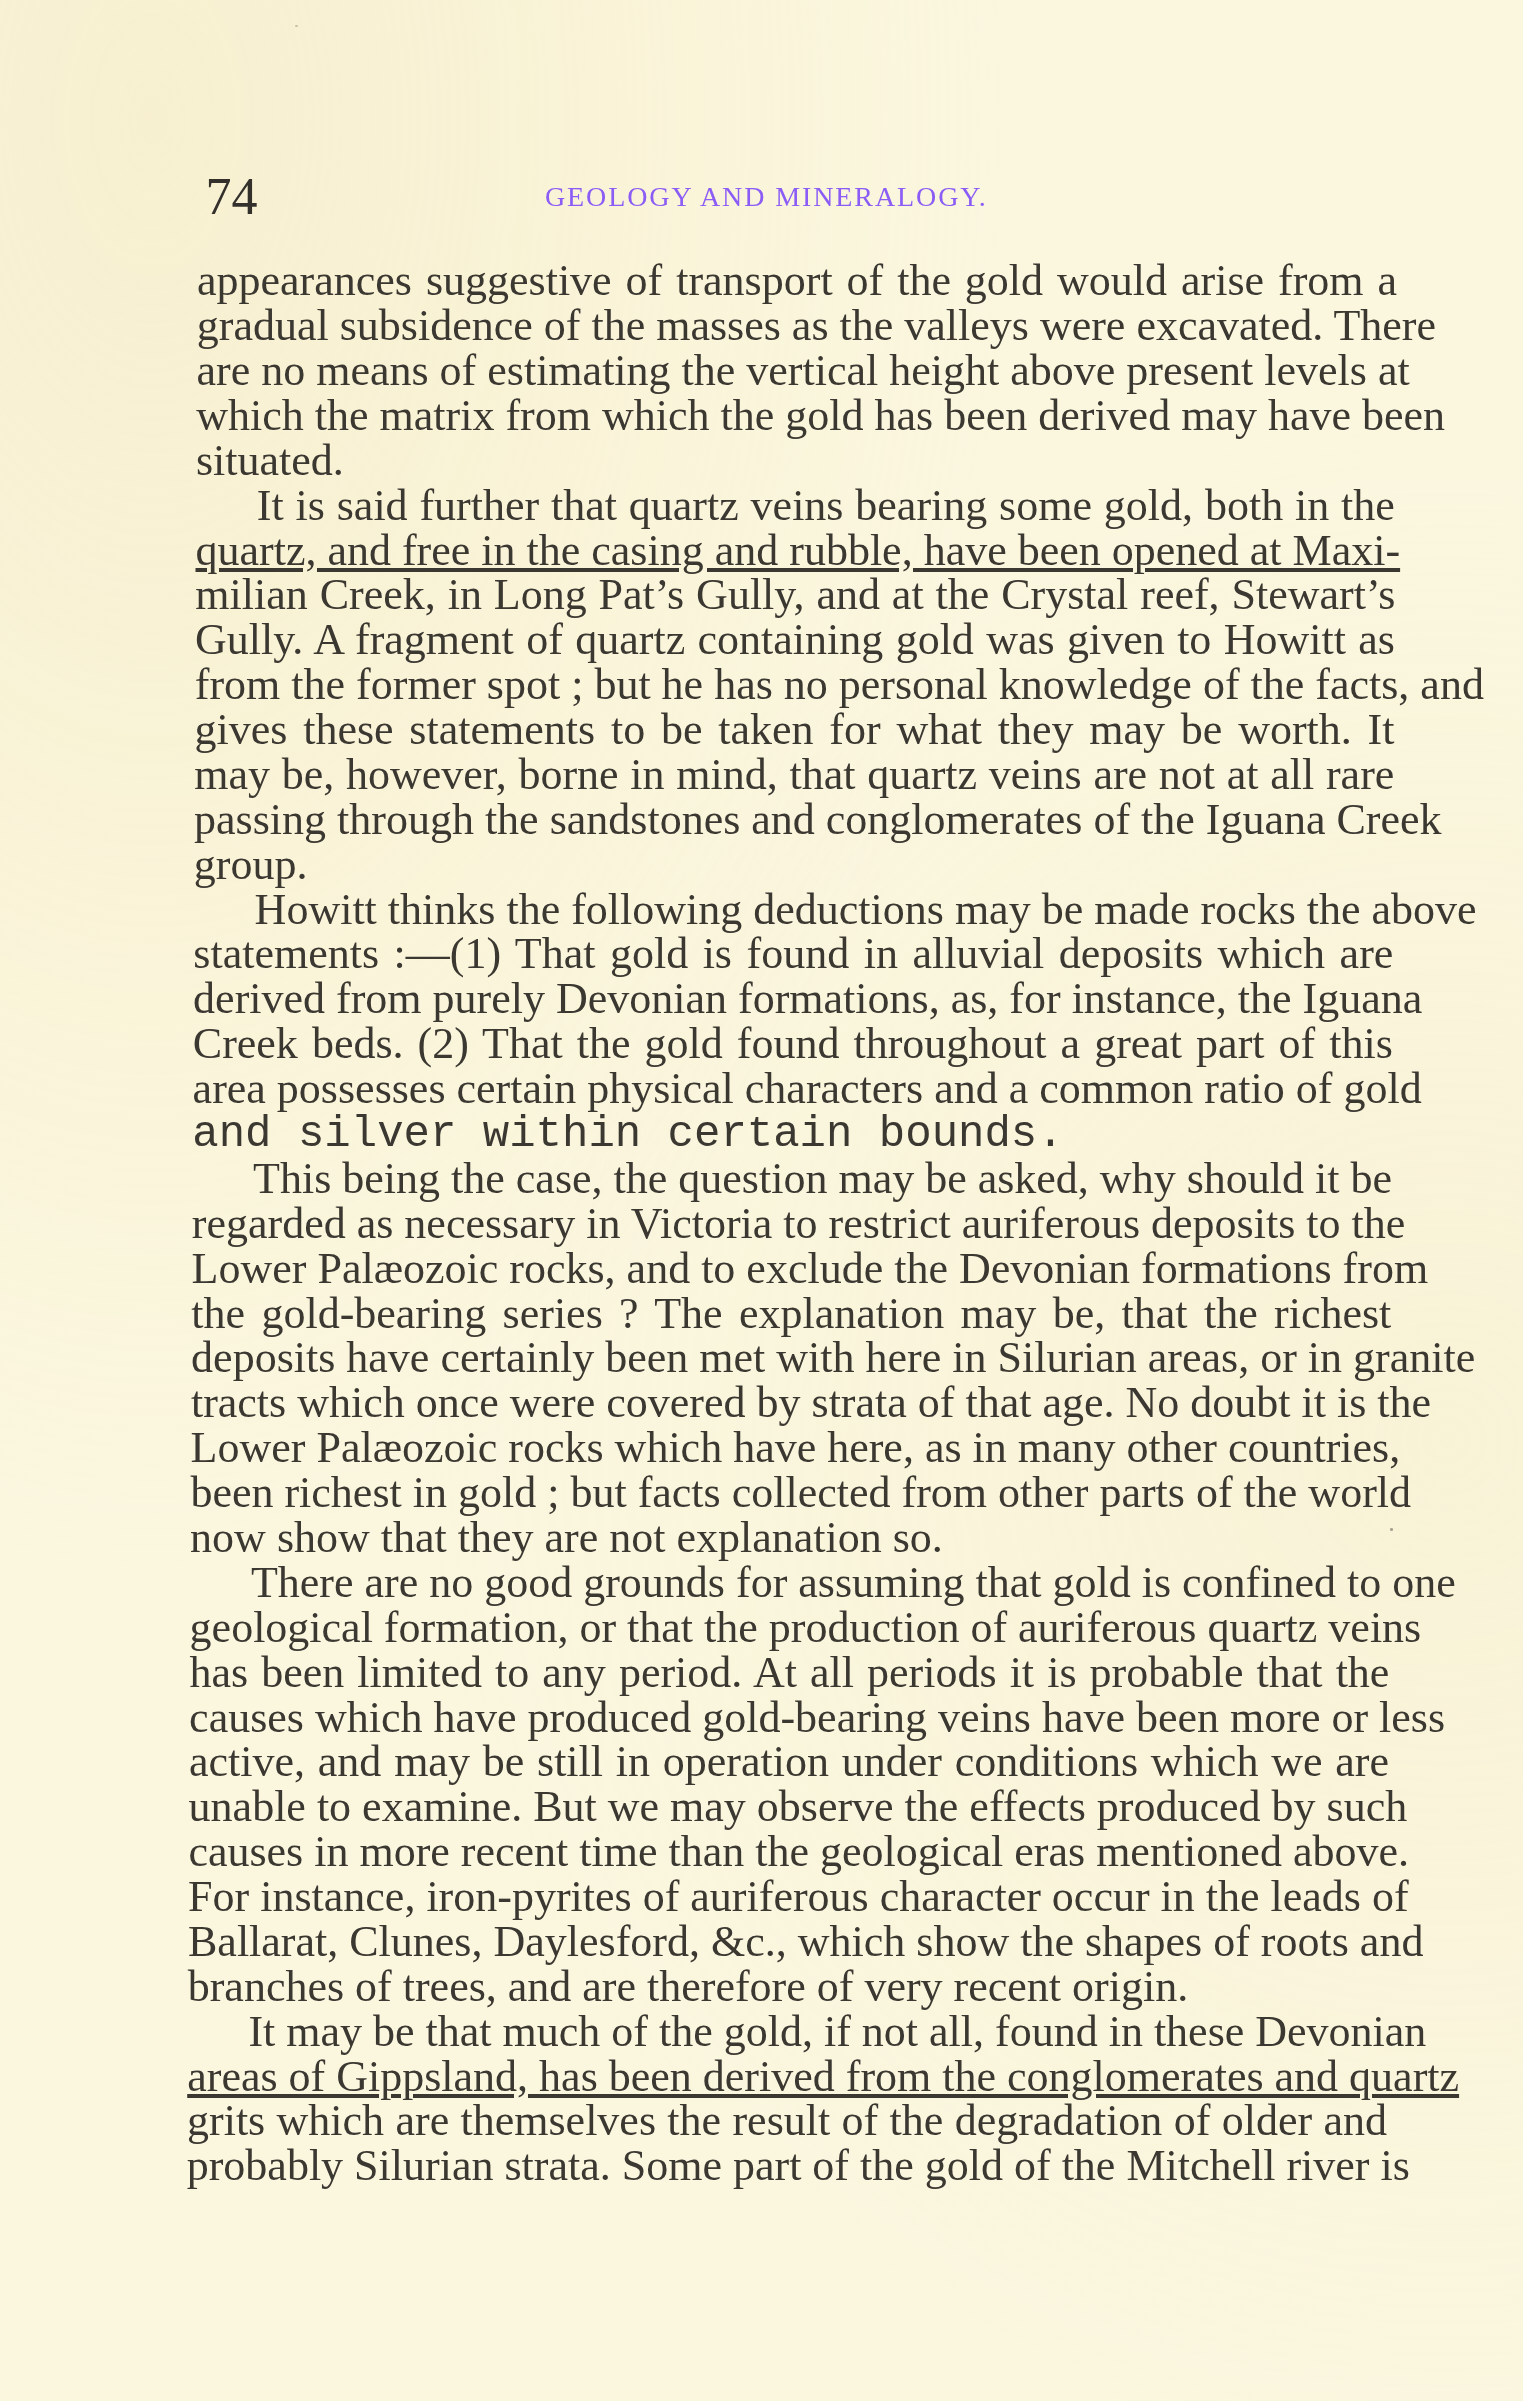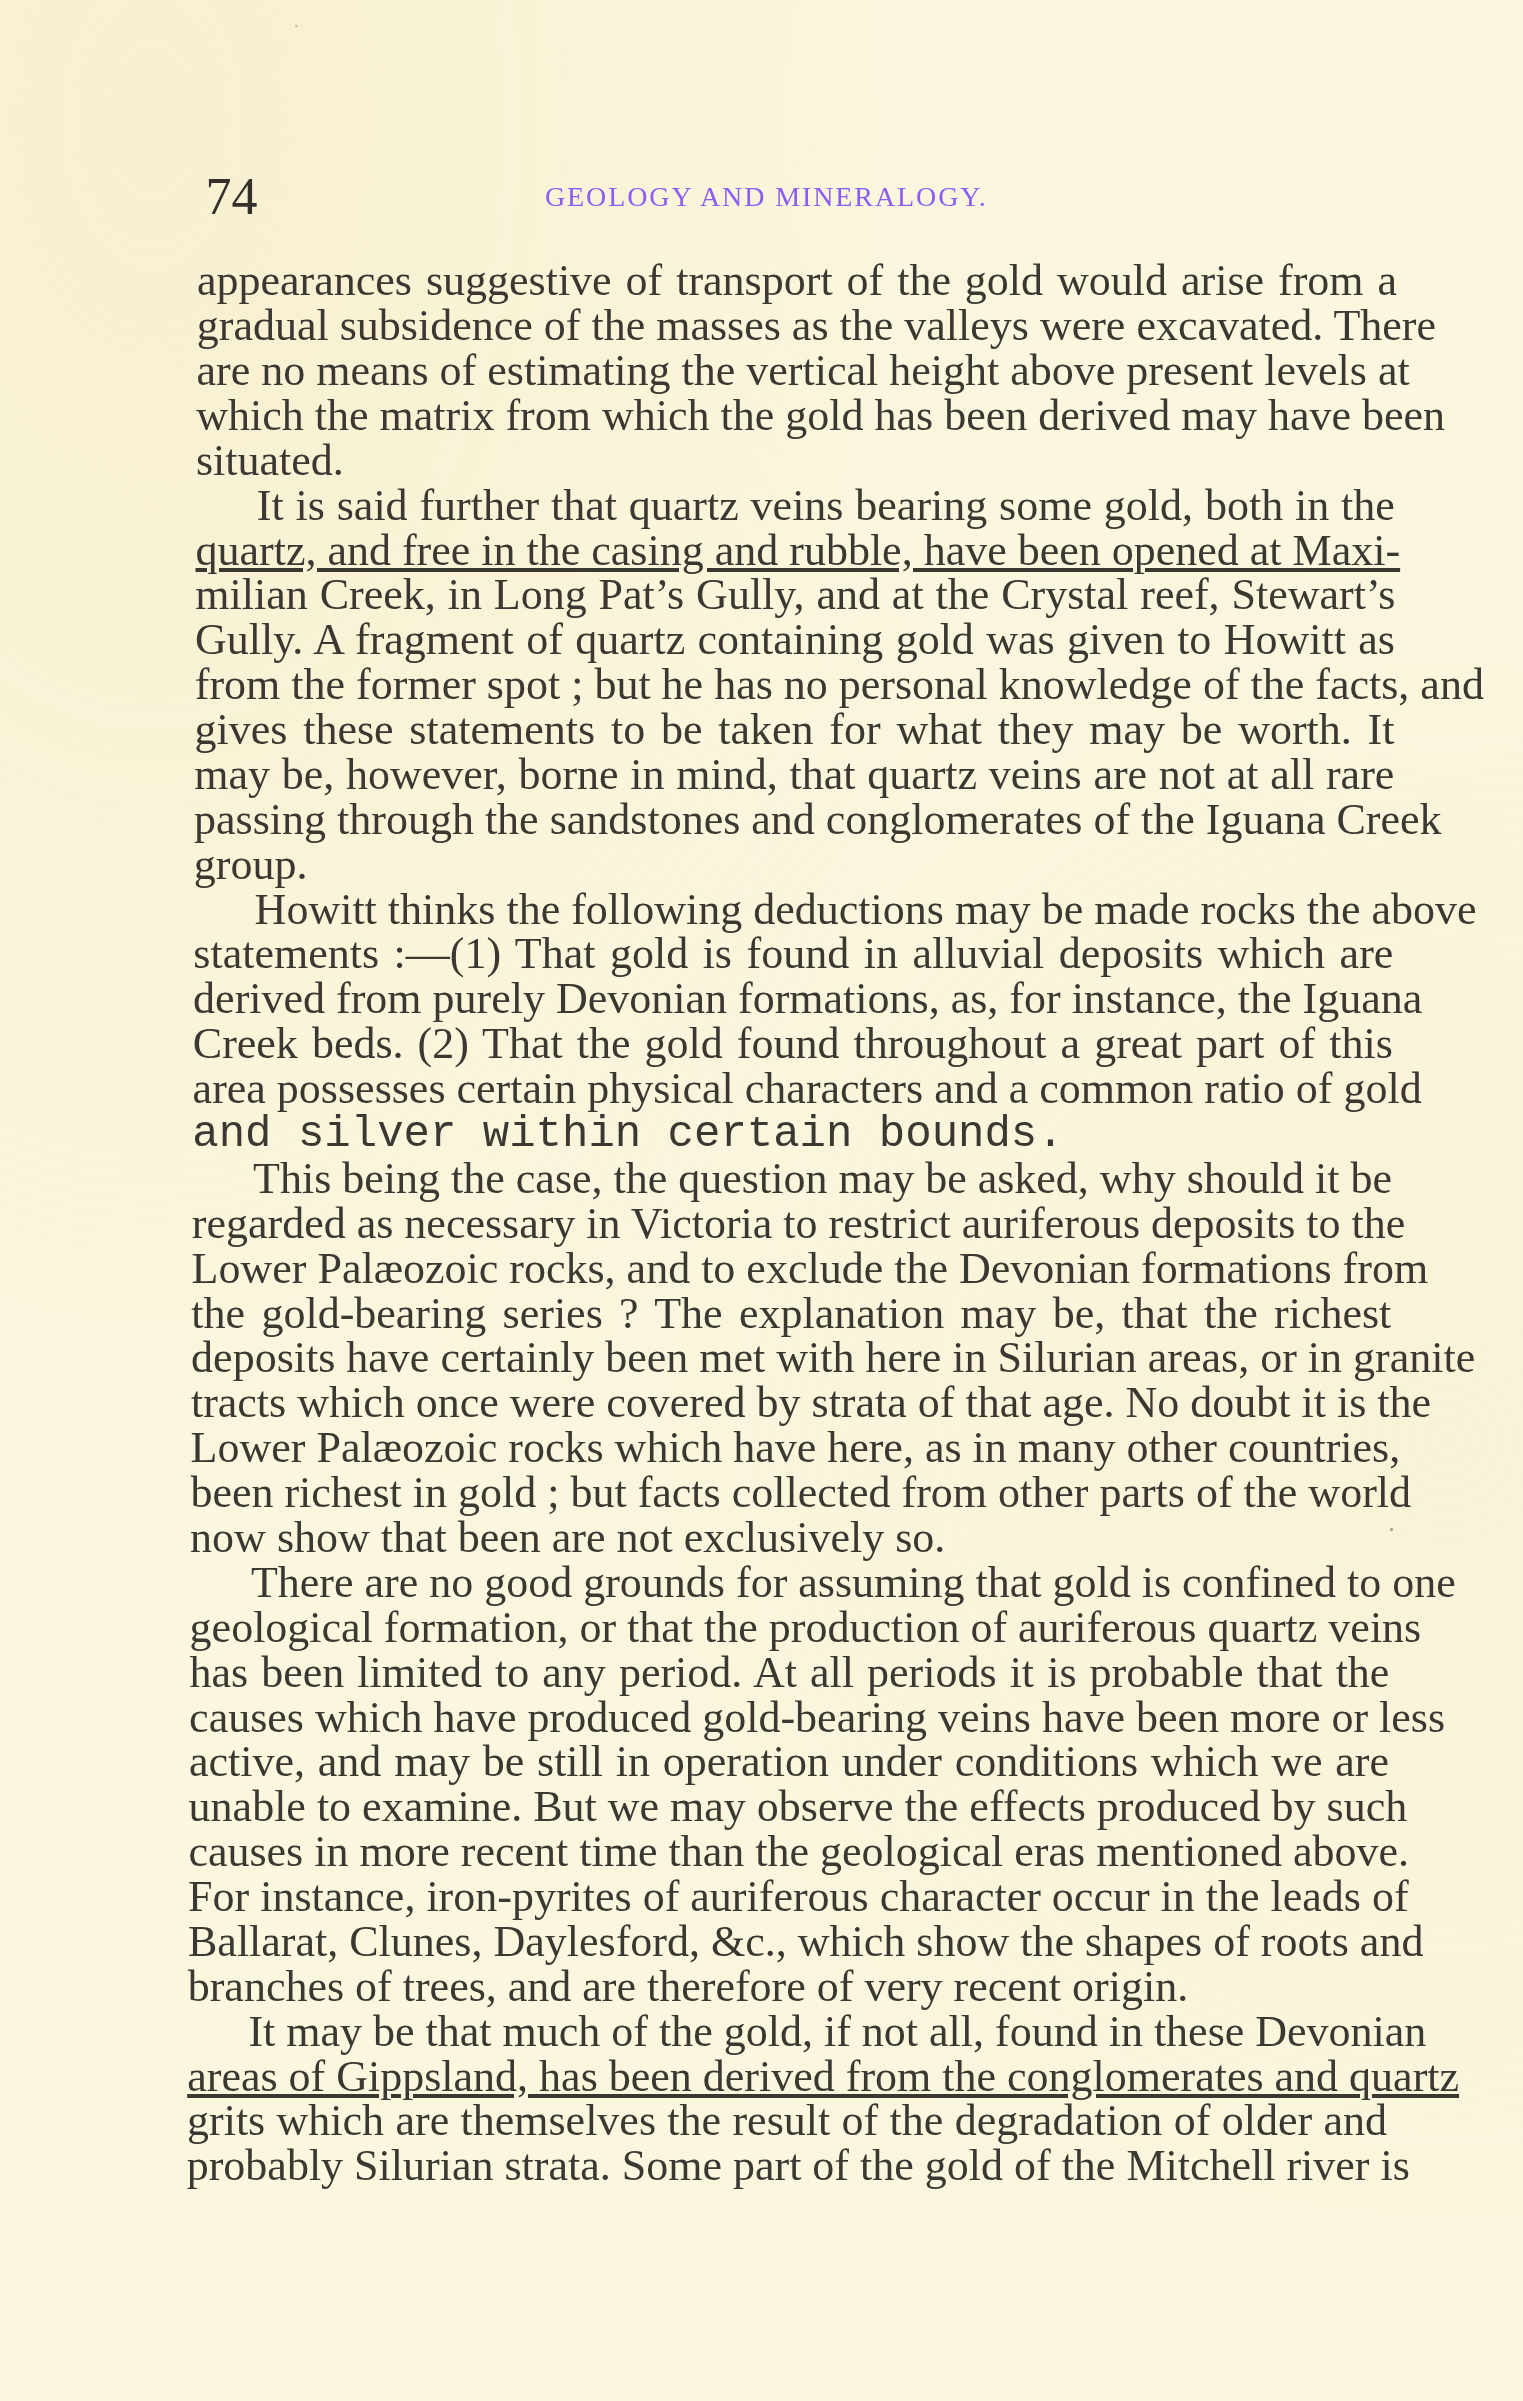--- a/index.html
+++ b/index.html
@@ -119,21 +119,21 @@
       </div>
       <div>
         <div class="line indent" style="top: 1156px; margin-left: -4.9px;">This being the case, the question may be asked, why should it be</div>
         <div class="line" style="top: 1201px; margin-left: -5.2px;">regarded as necessary in Victoria to restrict auriferous deposits to the</div>
         <div class="line" style="top: 1246px; margin-left: -5.4px;">Lower Palæozoic rocks, and to exclude the Devonian formations from</div>
         <div class="line" style="top: 1291px; margin-left: -5.7px;">the gold-bearing series ?  The explanation may be, that the richest</div>
         <div class="line" style="top: 1335px; margin-left: -5.9px;">deposits have certainly been met with here in Silurian areas, or in granite</div>
         <div class="line" style="top: 1380px; margin-left: -6.1px;">tracts which once were covered by strata of that age.  No doubt it is the</div>
         <div class="line" style="top: 1425px; margin-left: -6.4px;">Lower Palæozoic rocks which have here, as in many other countries,</div>
         <div class="line" style="top: 1470px; margin-left: -6.6px;">been richest in gold ; but facts collected from other parts of the world</div>
-        <div class="line last" style="top: 1515px; margin-left: -6.9px;">now show that been are not exclusively so.</div>
+        <div class="line last" style="top: 1515px; margin-left: -6.9px;">now show that they are not explanation so.</div>
       </div>
       <div>
         <div class="line indent" style="top: 1560px; margin-left: -7.1px;">There are no good grounds for assuming that gold is confined to one</div>
         <div class="line" style="top: 1605px; margin-left: -7.4px;">geological formation, or that the production of auriferous quartz veins</div>
         <div class="line" style="top: 1650px; margin-left: -7.6px;">has been limited to any period.  At all periods it is probable that the</div>
         <div class="line" style="top: 1695px; margin-left: -7.9px;">causes which have produced gold-bearing veins have been more or less</div>
         <div class="line" style="top: 1739px; margin-left: -8px;">active, and may be still in operation under conditions which we are</div>
         <div class="line" style="top: 1784px; margin-left: -8.4px;">unable to examine.  But we may observe the effects produced by such</div>
         <div class="line" style="top: 1829px; margin-left: -8.6px;">causes in more recent time than the geological eras mentioned above.</div>
         <div class="line" style="top: 1874px; margin-left: -8.9px;">For instance, iron-pyrites of auriferous character occur in the leads of</div>

